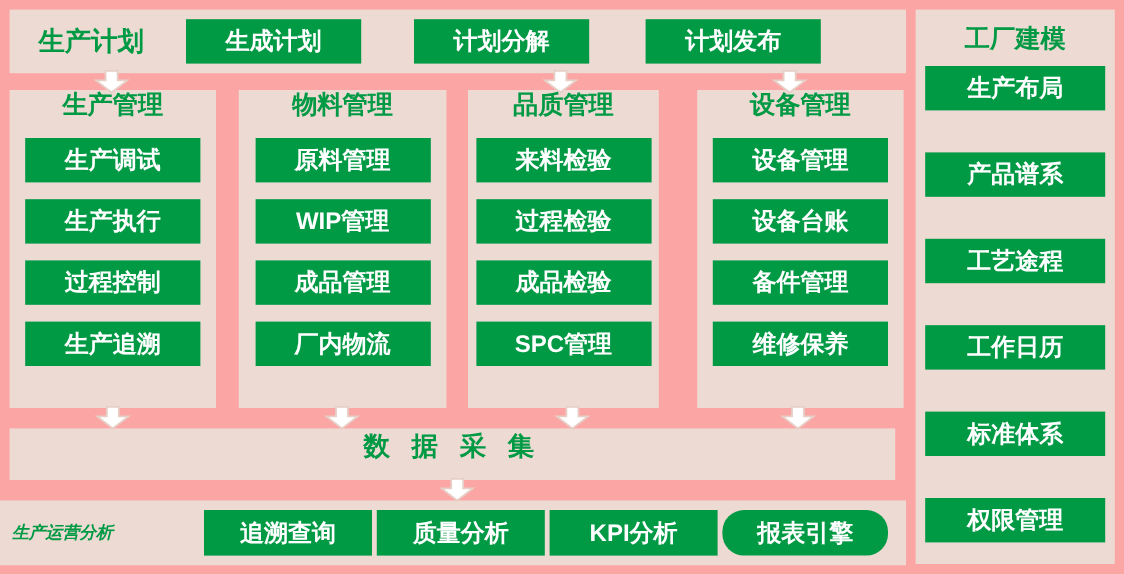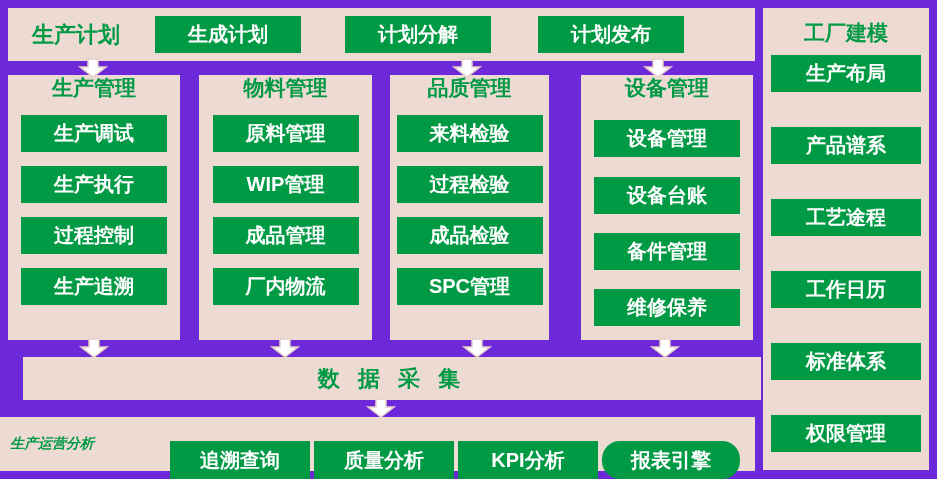--- a/index.html
+++ b/index.html
@@ -1,18 +1,18 @@
 <!DOCTYPE html>
 <html style="--green: #009944; --panel: #EDDAD3;"><head>
 <meta charset="utf-8">
 <style>
   * { margin:0; padding:0; box-sizing:border-box; }
   html,body { background:#ffffff; }
   .canvas {
-    position:relative; width:937px; height:479px; background:#6d28d9;
+    position:relative; width:937px; height:479px; background:#fca5a5;
     font-family:"Liberation Sans","DejaVu Sans",sans-serif; overflow:hidden;
   }
   .panel { position:absolute; background:var(--panel,#EDDAD3); }
   .gbtn {
     display:flex; align-items:center; justify-content:center;
     background:var(--green,#009944); color:#fff; font-weight:bold;
     font-size:20px; white-space:nowrap; cursor:pointer;
   }
   .gtext { color:var(--green,#009944); font-weight:bold; white-space:nowrap; }
 
@@ -20,32 +20,32 @@
   .top-panel { left:8px; top:8px; width:747px; height:53px; }
   .top-title { position:absolute; left:24px; top:50%; transform:translateY(-50%); font-size:22px; }
   .top-btn { position:absolute; top:8px; width:146px; height:37px; }
   .top-b1 { left:147px; } .top-b2 { left:337px; } .top-b3 { left:530px; }
 
   
   .col { position:absolute; top:75px; height:265px; display:flex; flex-direction:column; align-items:center; }
   .col1 { left:8px;   width:172px; }
   .col2 { left:199px; width:173px; }
   .col3 { left:390px; width:159px; }
-  .col4 { left:581px; width:172px;justify-content:space-between; }
+  .col4 { left:581px; width:172px; }
   .col-header { font-size:21px; line-height:26px; margin-bottom:14px; }
   .col-item { width:146px; height:37px; margin-bottom:14px; }
 
   
-  .data-bar { left:23px; top:357px; width:738px; height:43px; display:flex; align-items:center; justify-content:center; }
+  .data-bar { left:8px; top:357px; width:738px; height:43px; display:flex; justify-content:center; }
   .data-label { font-size:22px; letter-spacing:6px; }
 
   
   .bottom-panel { left:0; top:417px; width:755px; height:54px; }
   .bottom-title { position:absolute; left:10px; top:50%; transform:translateY(-50%); font-size:14px;font-style:italic; }
-  .bot-b { position:absolute; top:24px; height:38px; width:140px; }
+  .bot-b { position:absolute; top:8px; height:38px; width:140px; }
   .bot-b1 { left:170px; } .bot-b2 { left:314px; } .bot-b3 { left:458px; } .bot-b4 { left:602px; width:138px;border-radius:18px; }
 
   
   .right-panel { left:763px; top:8px; width:166px; height:462px; display:flex; flex-direction:column; align-items:center; padding-top:12px; }
   .right-header { font-size:21px; line-height:26px; }
   .right-items { display:flex; flex-direction:column; gap:35px; margin-top:9px; }
   .right-item { width:150px; height:37px; }
 
   
   .arrow { position:absolute; width:30px; height:18px; z-index:5; }

